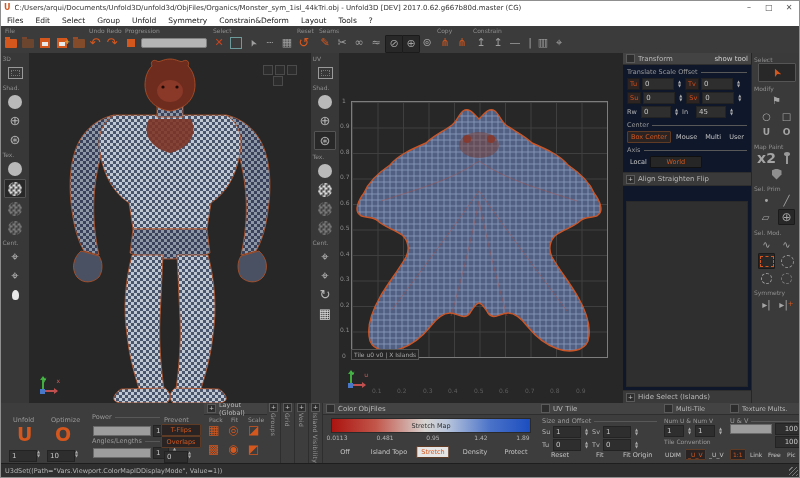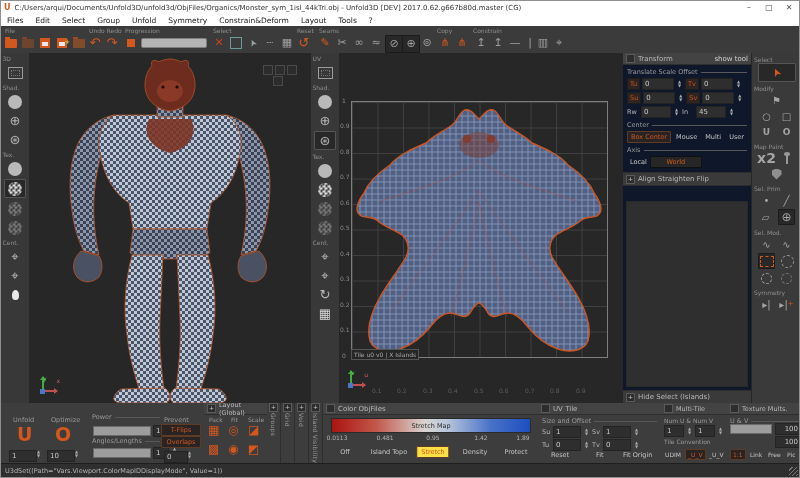--- a/index.html
+++ b/index.html
@@ -90,21 +90,21 @@
   
   .bpanel{position:absolute;top:402px;height:60px;background:#3d3d3d;border-right:1px solid #292929;overflow:hidden}
   .slider{background:#9d9d9d;border:1px solid #6a6a6a;height:8px}
   .bigU{font-size:19px;font-weight:bold;color:#d4571e;line-height:20px}
   .strip{position:absolute;top:402px;height:60px;width:13px;background:#3d3d3d;border-right:1px solid #2e2e2e;display:flex;flex-direction:column;align-items:center;overflow:hidden}
   .strip .vtext{writing-mode:vertical-rl;font-size:6px;color:#9a9a9a;margin-top:1px;letter-spacing:.3px}
   .grad{position:absolute;border:1px solid #2a2a2a;background:linear-gradient(90deg,#ab1410 0%,#c2564a 22%,#d8d5d2 47%,#b9c6dc 58%,#4a72c8 80%,#1c4ec0 100%);
         display:flex;align-items:center;justify-content:center;font-size:6.5px;color:#2e2e2e}
   .ctick{position:absolute;font-size:6px;color:#b5b5b5;transform:translateX(-50%)}
   .cbtn{position:absolute;font-size:6.5px;color:#c4c4c4;transform:translateX(-50%);white-space:nowrap}
-  .cbtn.on{background:#fde047;border:1px solid #5f3a25;color:#d4571e;padding:1px 4px;border-radius:1px}
+  .cbtn.on{background:#e5e5e5;border:1px solid #5f3a25;color:#d4571e;padding:1px 4px;border-radius:1px}
   
   .statusbar{position:absolute;left:0;top:462px;width:100%;height:14px;background:#2f2f2f;border-top:1px solid #1e1e1e;display:flex;align-items:center;font-size:6.5px;color:#b5b5b5;padding-left:4px;box-sizing:border-box}
   .grip{position:absolute;right:1px;bottom:1px;width:9px;height:9px;
         background:repeating-linear-gradient(135deg,transparent 0 2px,#777 2px 3px)}
 </style>
 </head>
 <body>
 
 <div id="app">
 

